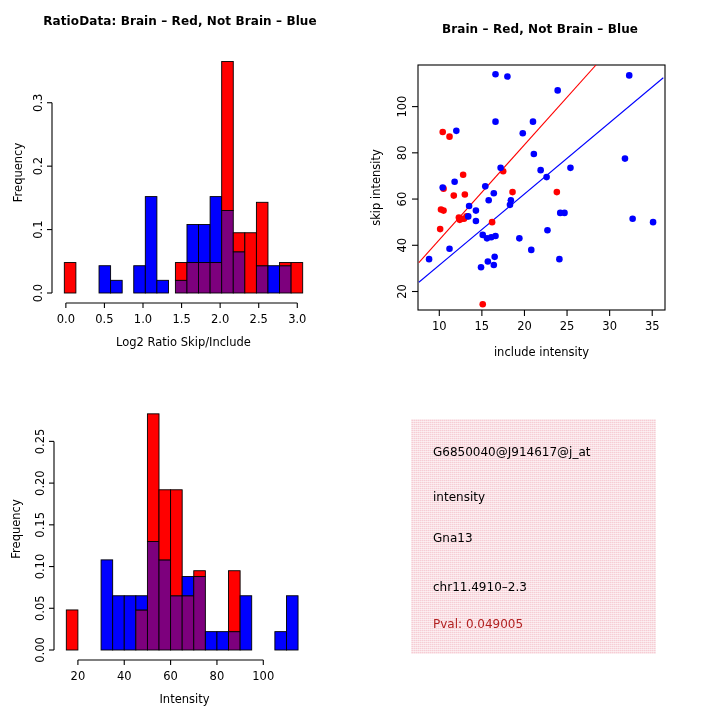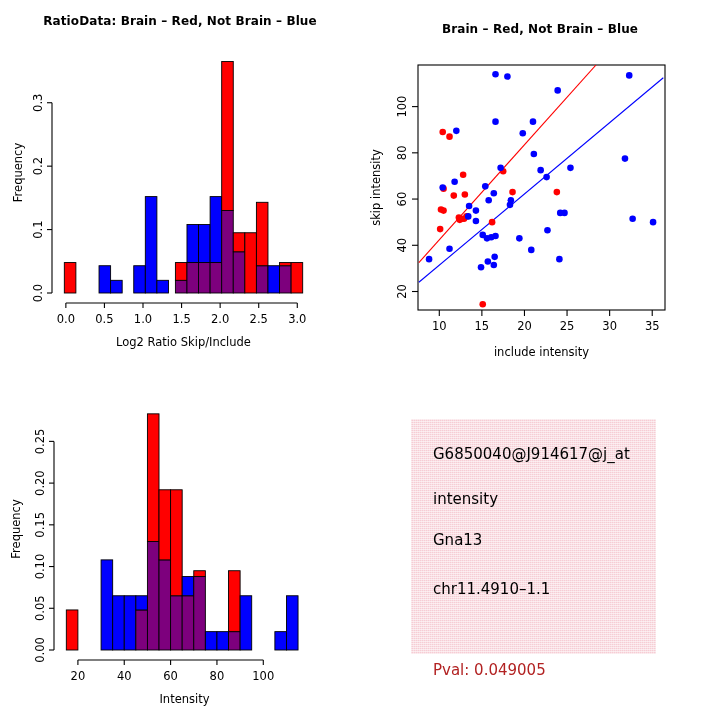--- a/index.html
+++ b/index.html
@@ -20,24 +20,24 @@
   .axlab{font-size:11.5px;fill:#000;}
   .axname{font-size:11.5px;fill:#000;}
   .infoPanel{
     position:absolute;left:51px;top:59px;width:245px;height:235px;
     background-color:#f6cdd4;
     background-image:
       repeating-linear-gradient(0deg,rgba(255,255,255,.55) 0 1px,transparent 1px 2px),
       repeating-linear-gradient(90deg,rgba(255,255,255,.35) 0 1px,transparent 1px 2px);
   }
   .infoLine{
-    position:absolute;left:22px;font-size:15px;color:#000;white-space:nowrap;
+    position:absolute;left:22px;font-size:12px;color:#000;white-space:nowrap;
     font-family:"DejaVu Sans",sans-serif;
   }
-  .infoLine.pval{color:#b22222;margin-top:44px;}
+  .infoLine.pval{color:#b22222;}
 </style>
 </head>
 <body>
 
 <div id="root">
 
   <div class="panel p-tl">
     <div class="ptitle">RatioData: Brain – Red, Not Brain – Blue</div>
     <svg id="svg-ratio" width="360" height="360">
         <g>
@@ -254,18 +254,18 @@
           <text x="184.5" y="343" text-anchor="middle" class="axname">Intensity</text>
         </g>
       </svg>
   </div>
 
   <div class="panel p-br">
     <div class="infoPanel">
       <div class="infoLine" style="top:26px">G6850040@J914617@j_at</div>
       <div class="infoLine" style="top:71px">intensity</div>
       <div class="infoLine" style="top:112px">Gna13</div>
-      <div class="infoLine" style="top:161px">chr11.4910–1.1</div>
+      <div class="infoLine" style="top:161px">chr11.4910–2.3</div>
       <div class="infoLine pval" style="top:198px">Pval: 0.049005</div>
     </div>
   </div>
 
 </div>
 
 </body></html>

